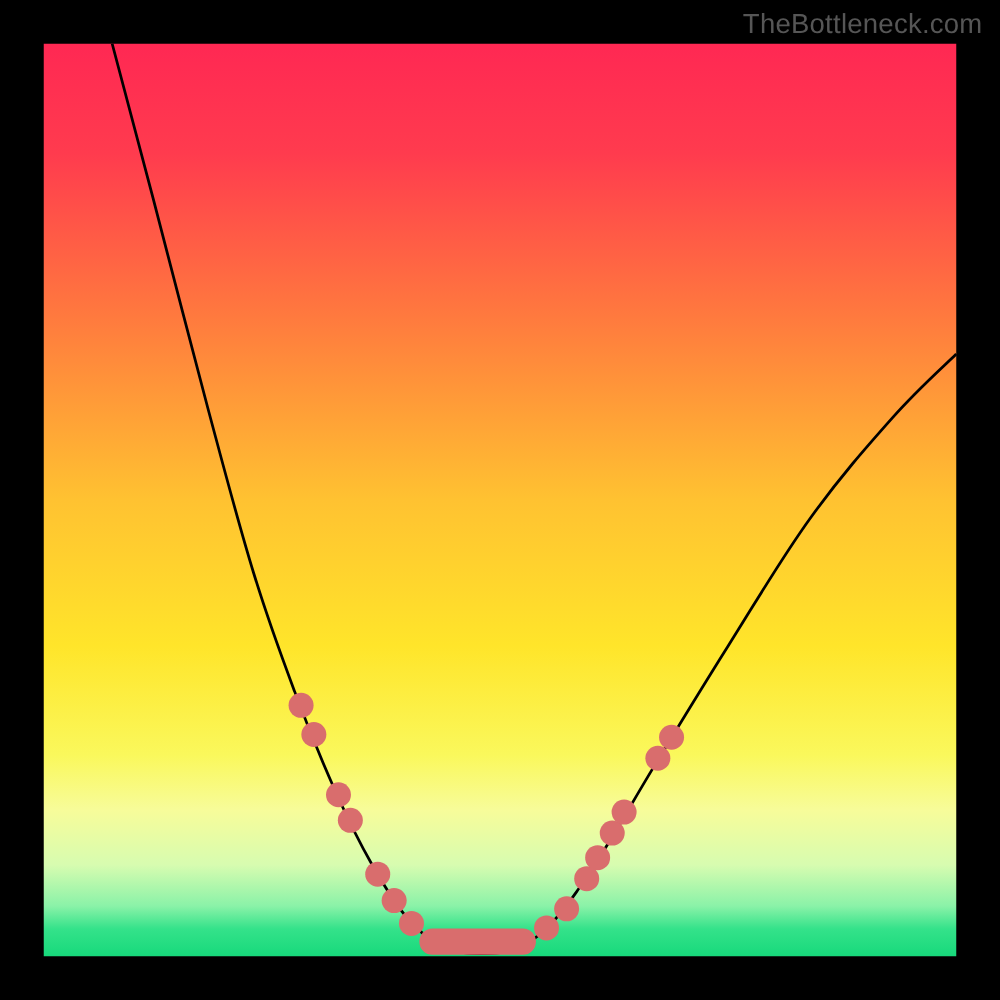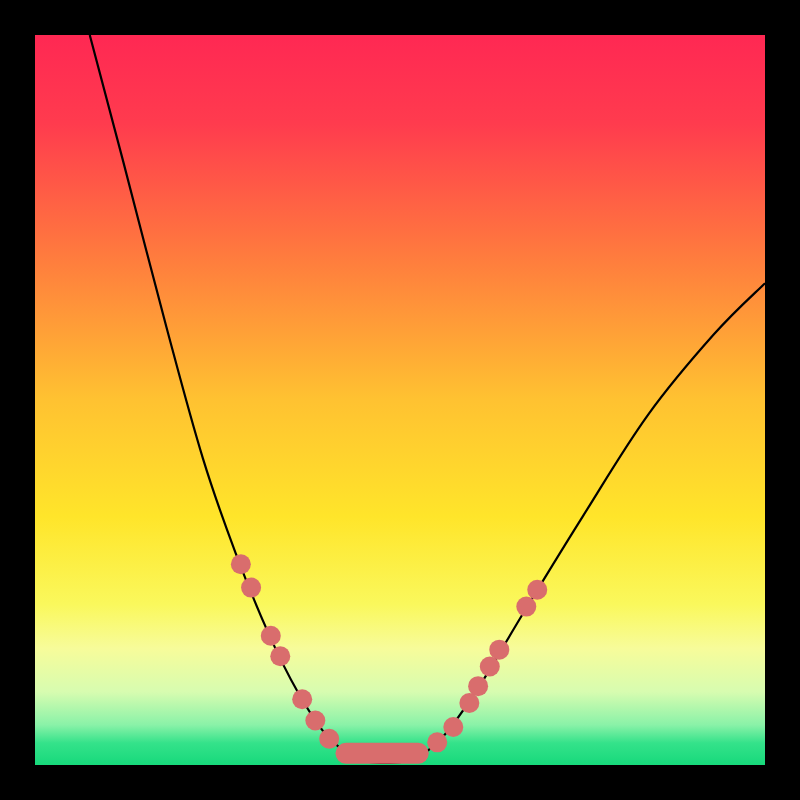--- a/index.html
+++ b/index.html
@@ -26,20 +26,21 @@
     letter-spacing: 0.2px;
   }
   svg {
     display: block;
   }
 </style>
 </head>
 <body>
 
 <div class="frame">
+  <div class="watermark">TheBottleneck.com</div>
   <svg id="chart-svg" width="800" height="800" viewBox="0 0 800 800">
     <defs>
       <linearGradient id="bg-grad" x1="0" y1="0" x2="0" y2="1">
           <stop offset="0%" stop-color="#ff2853"></stop>
           <stop offset="12%" stop-color="#ff3b4e"></stop>
           <stop offset="30%" stop-color="#ff7a3e"></stop>
           <stop offset="50%" stop-color="#ffc231"></stop>
           <stop offset="66%" stop-color="#ffe52a"></stop>
           <stop offset="78%" stop-color="#faf85c"></stop>
           <stop offset="84%" stop-color="#f7fc9a"></stop>

